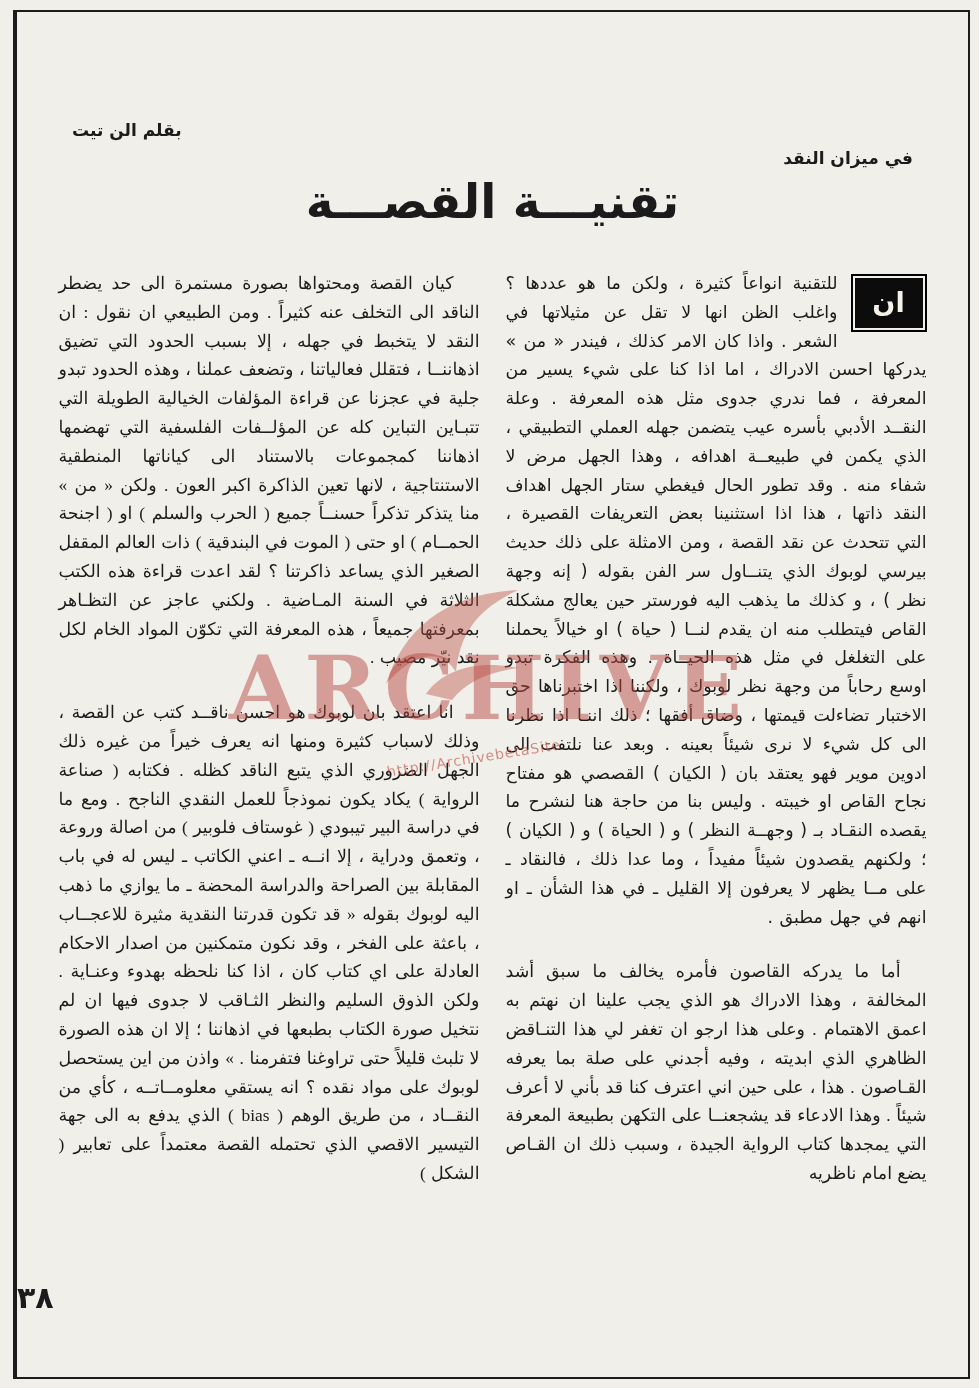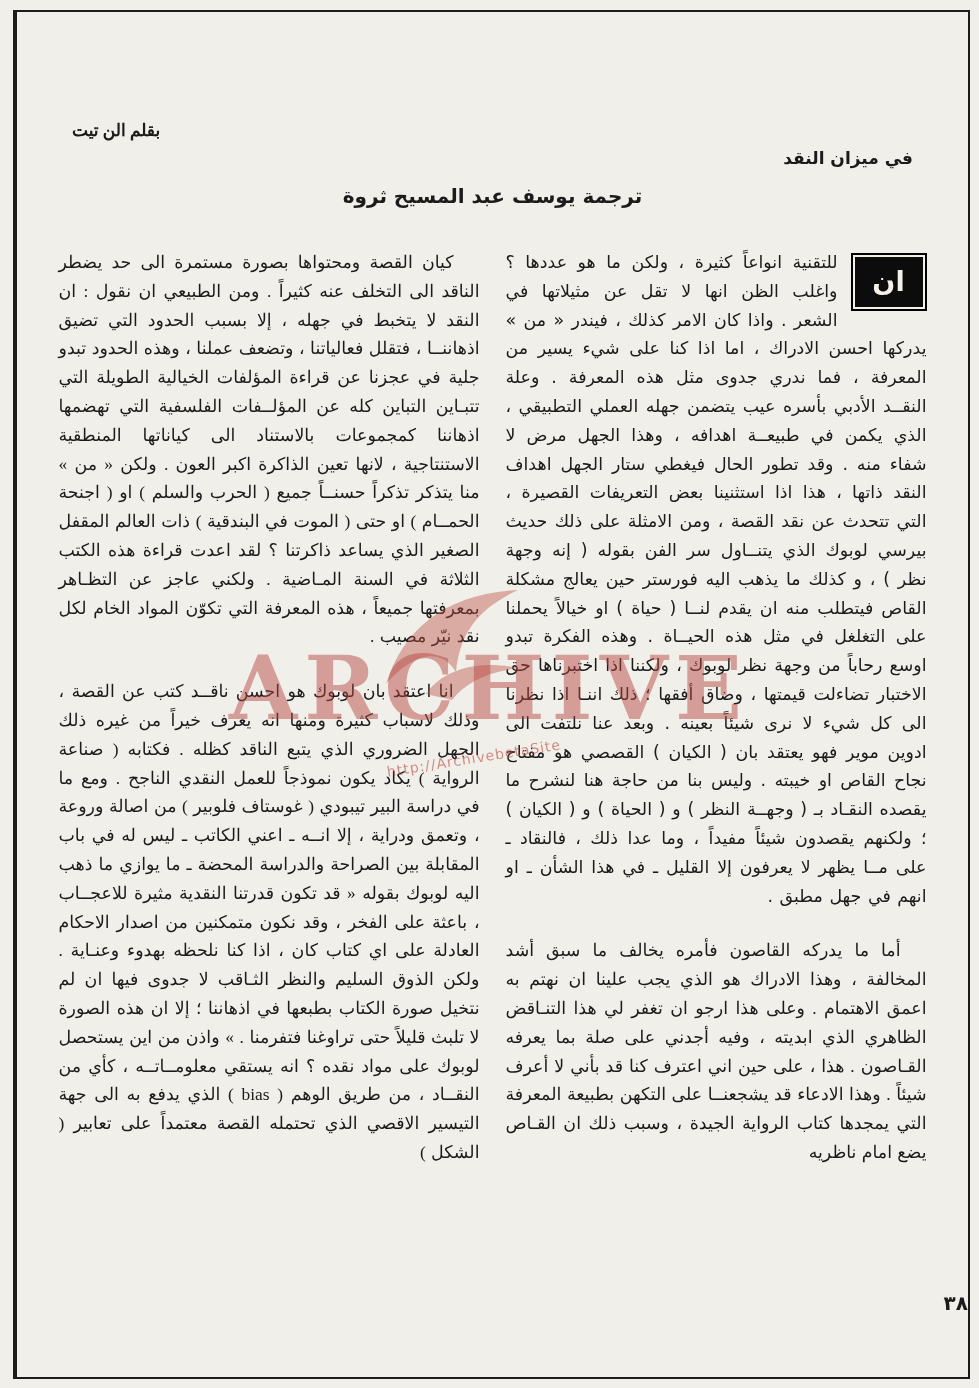--- a/index.html
+++ b/index.html
@@ -22,21 +22,21 @@
     margin-top:108px;
     padding:0 55px;
     display:flex;
     justify-content:space-between;
     align-items:flex-start;
     font-size:17px;
     font-weight:bold;
     direction:rtl;
   }
   .header .section { order:1;margin-top:28px; }
-  .header .byline  { order:2;font-family:Liberation Serif, serif; }
+  .header .byline  { order:2; }
   .title {
     margin-top:6px;
     text-align:center;
     font-size:47px;
     font-weight:bold;
     letter-spacing:1px;
     direction:rtl;
   }
   .subtitle {
     margin-top:16px;
@@ -75,22 +75,22 @@
     justify-content:center;
     font-size:27px;
     font-weight:bold;
     border:2px solid #000;
     box-shadow: inset 0 0 0 2px #f4f1e9;
   }
   .page-number {
     position:absolute;
     left:0; right:0;
     bottom:62px;
-    text-align:right;
-    font-size:20px;
+    text-align:left;
+    font-size:30px;
     font-weight:bold;
   }
   
   .watermark { position:absolute; inset:0; pointer-events:none; }
   .wm-logo {
     position:absolute;
     left:368px; top:576px;
     width:170px; height:132px;
     opacity:.42;
   }
@@ -119,21 +119,21 @@
 <body>
 
 <div class="page">
   <div class="frame">
 
     <div class="header">
       <span class="section">في ميزان النقد</span>
       <span class="byline">بقلم الن تيت</span>
     </div>
 
-    <div class="subtitle">ترجمة  يوسف عبد المسيح ثروة</div>
+    <h1 class="title">تقنيـــة القصـــة</h1>
 
     <div class="columns">
       <div class="col">
         <p class="para">
           <span class="dropcap">ان</span><span>للتقنية انواعاً كثيرة ، ولكن ما هو عددها ؟ واغلب الظن انها لا تقل عن مثيلاتها في الشعر . واذا كان الامر كذلك ، فيندر « من » يدركها احسن الادراك ، اما اذا كنا على شيء يسير من المعرفة ، فما ندري جدوى مثل هذه المعرفة . وعلة النقــد الأدبي بأسره عيب يتضمن جهله العملي التطبيقي ، الذي يكمن في طبيعــة اهدافه ، وهذا الجهل مرض لا شفاء منه . وقد تطور الحال فيغطي ستار الجهل اهداف النقد ذاتها ، هذا اذا استثنينا بعض التعريفات القصيرة ، التي تتحدث عن نقد القصة ، ومن الامثلة على ذلك حديث بيرسي لوبوك الذي يتنــاول سر الفن بقوله ( إنه وجهة نظر ) ، و كذلك ما يذهب اليه فورستر حين يعالج مشكلة القاص فيتطلب منه ان يقدم لنــا ( حياة ) او خيالاً يحملنا على التغلغل في مثل هذه الحيــاة . وهذه الفكرة تبدو اوسع رحاباً من وجهة نظر لوبوك ، ولكننا اذا اختبرناها حق الاختبار تضاءلت قيمتها ، وضاق أفقها ؛ ذلك اننـا اذا نظرنا الى كل شيء لا نرى شيئاً بعينه . وبعد عنا نلتفت الى ادوين موير فهو يعتقد بان ( الكيان ) القصصي هو مفتاح نجاح القاص او خيبته . وليس بنا من حاجة هنا لنشرح ما يقصده النقـاد بـ ( وجهــة النظر ) و ( الحياة ) و ( الكيان ) ؛ ولكنهم يقصدون شيئاً مفيداً ، وما عدا ذلك ، فالنقاد ـ على مــا يظهر لا يعرفون إلا القليل ـ في هذا الشأن ـ او انهم في جهل مطبق .</span>
         </p>
         <p class="para indent">أما ما يدركه القاصون فأمره يخالف ما سبق أشد المخالفة ، وهذا الادراك هو الذي يجب علينا ان نهتم به اعمق الاهتمام . وعلى هذا ارجو ان تغفر لي هذا التنـاقض الظاهري الذي ابديته ، وفيه أجدني على صلة بما يعرفه القـاصون . هذا ، على حين اني اعترف كنا قد بأني لا أعرف شيئاً . وهذا الادعاء قد يشجعنــا على التكهن بطبيعة المعرفة التي يمجدها كتاب الرواية الجيدة ، وسبب ذلك ان القـاص يضع امام ناظريه</p>
       </div>
       <div class="col">
         <p class="para indent">كيان القصة ومحتواها بصورة مستمرة الى حد يضطر الناقد الى التخلف عنه كثيراً . ومن الطبيعي ان نقول : ان النقد لا يتخبط في جهله ، إلا بسبب الحدود التي تضيق اذهاننــا ، فتقلل فعالياتنا ، وتضعف عملنا ، وهذه الحدود تبدو جلية في عجزنا عن قراءة المؤلفات الخيالية الطويلة التي تتبـاين التباين كله عن المؤلــفات الفلسفية التي تهضمها اذهاننا كمجموعات بالاستناد الى كياناتها المنطقية الاستنتاجية ، لانها تعين الذاكرة اكبر العون . ولكن « من » منا يتذكر تذكراً حسنــاً جميع ( الحرب والسلم ) او ( اجنحة الحمــام ) او حتى ( الموت في البندقية ) ذات العالم المقفل الصغير الذي يساعد ذاكرتنا ؟ لقد اعدت قراءة هذه الكتب الثلاثة في السنة المـاضية . ولكني عاجز عن التظـاهر بمعرفتها جميعاً ، هذه المعرفة التي تكوّن المواد الخام لكل نقد نيّر مصيب .</p>

